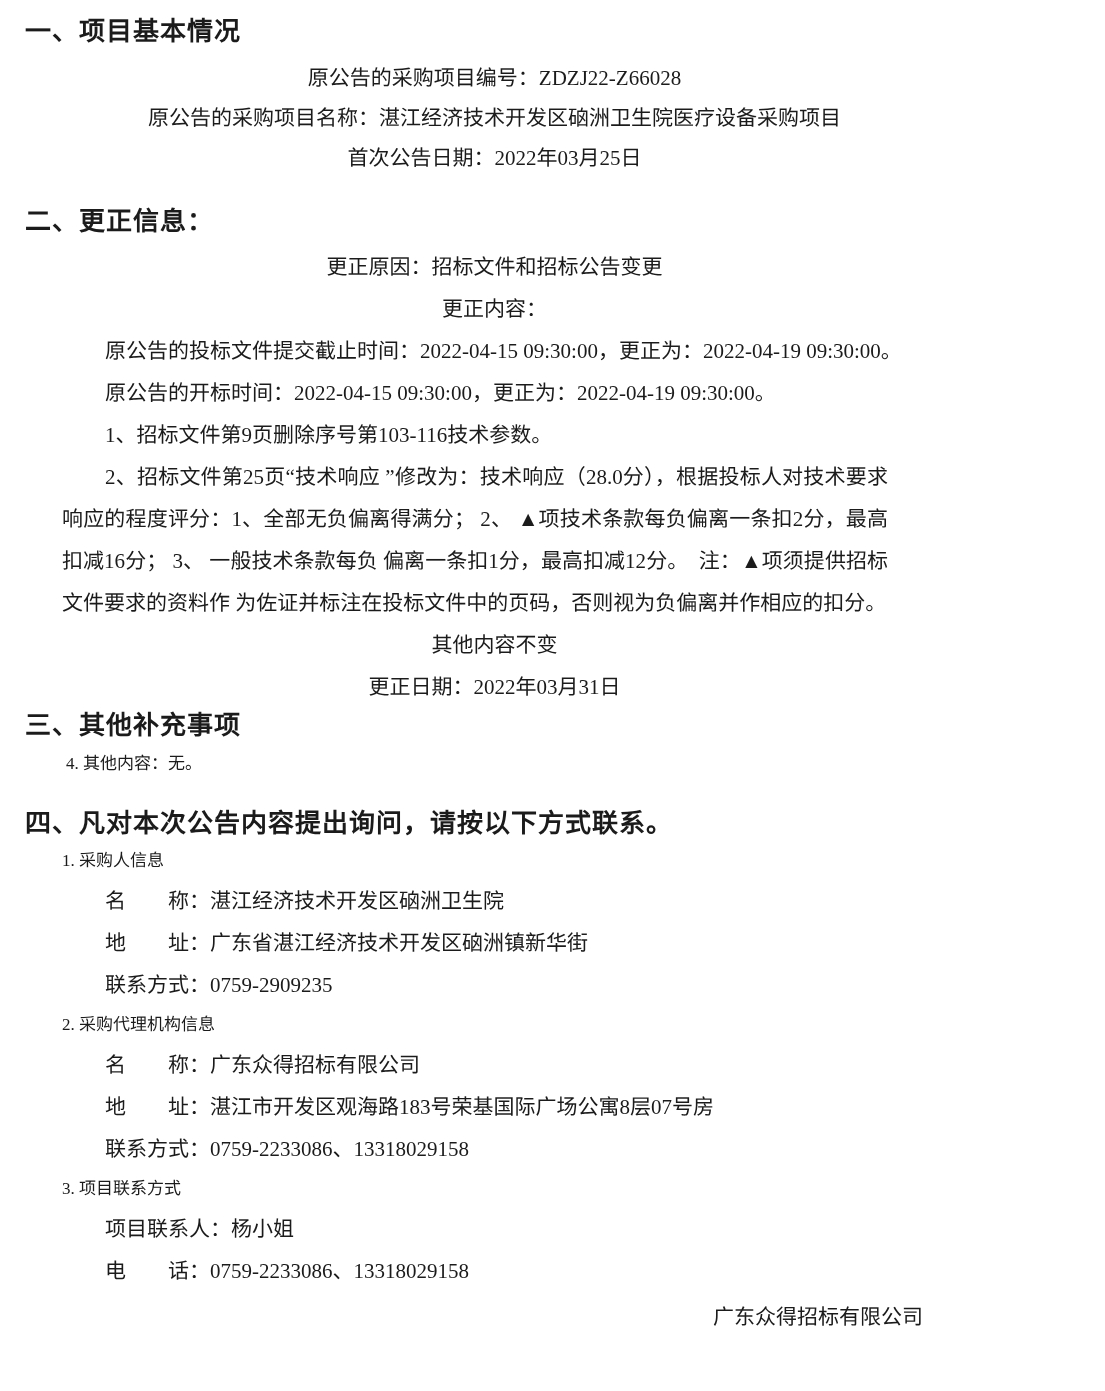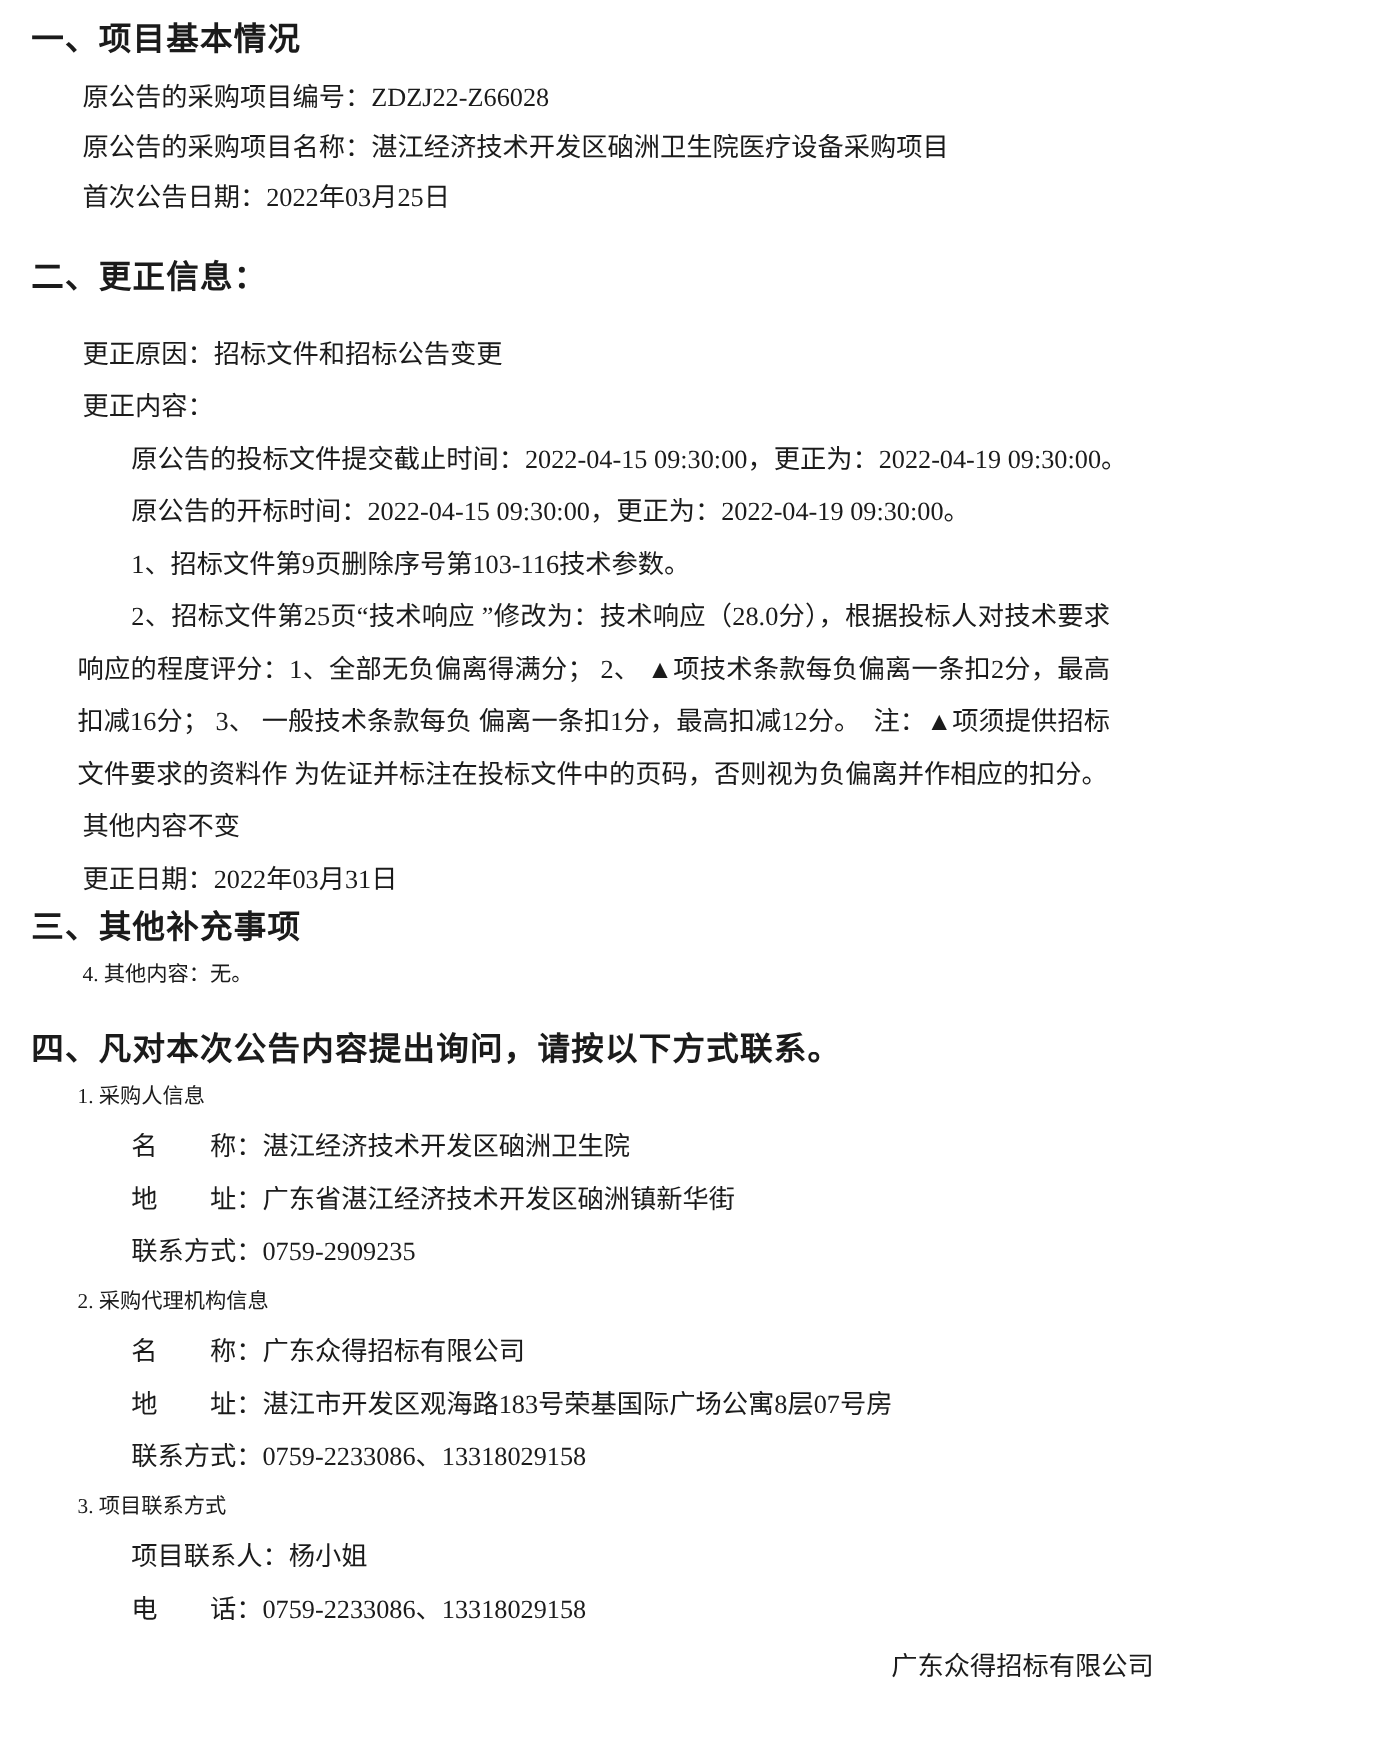--- a/index.html
+++ b/index.html
@@ -20,30 +20,30 @@
     height: 1391px;
     padding: 14px 27px 0 25px;
   }
   .sec-heading {
     font-size: 26px;
     font-weight: bold;
     line-height: 36px;
     letter-spacing: 1px;
   }
   .h1 { margin-top: 0; margin-bottom: 8px; }
-  .h2 { margin-top: 26px; margin-bottom: 22px; }
+  .h2 { margin-top: 26px; margin-bottom: 6px; }
   .h3 { margin-bottom: 0; }
   .h4 { margin-top: 22px; margin-bottom: 0; }
   .line {
     font-size: 21px;
     line-height: 42px;
     white-space: pre-wrap;
   }
   .s1line { line-height: 40px; }
-  .lv1 { margin-left: 41px; }
+  .lv1 { margin-left: 41px; text-align: center; }
   .lv2 { margin-left: 80px; }
   .para {
     font-size: 21px;
     line-height: 42px;
     margin-left: 37px;
     margin-right: 35px;
     text-indent: 43px;
     text-align: justify;
     white-space: pre-wrap;
   }

